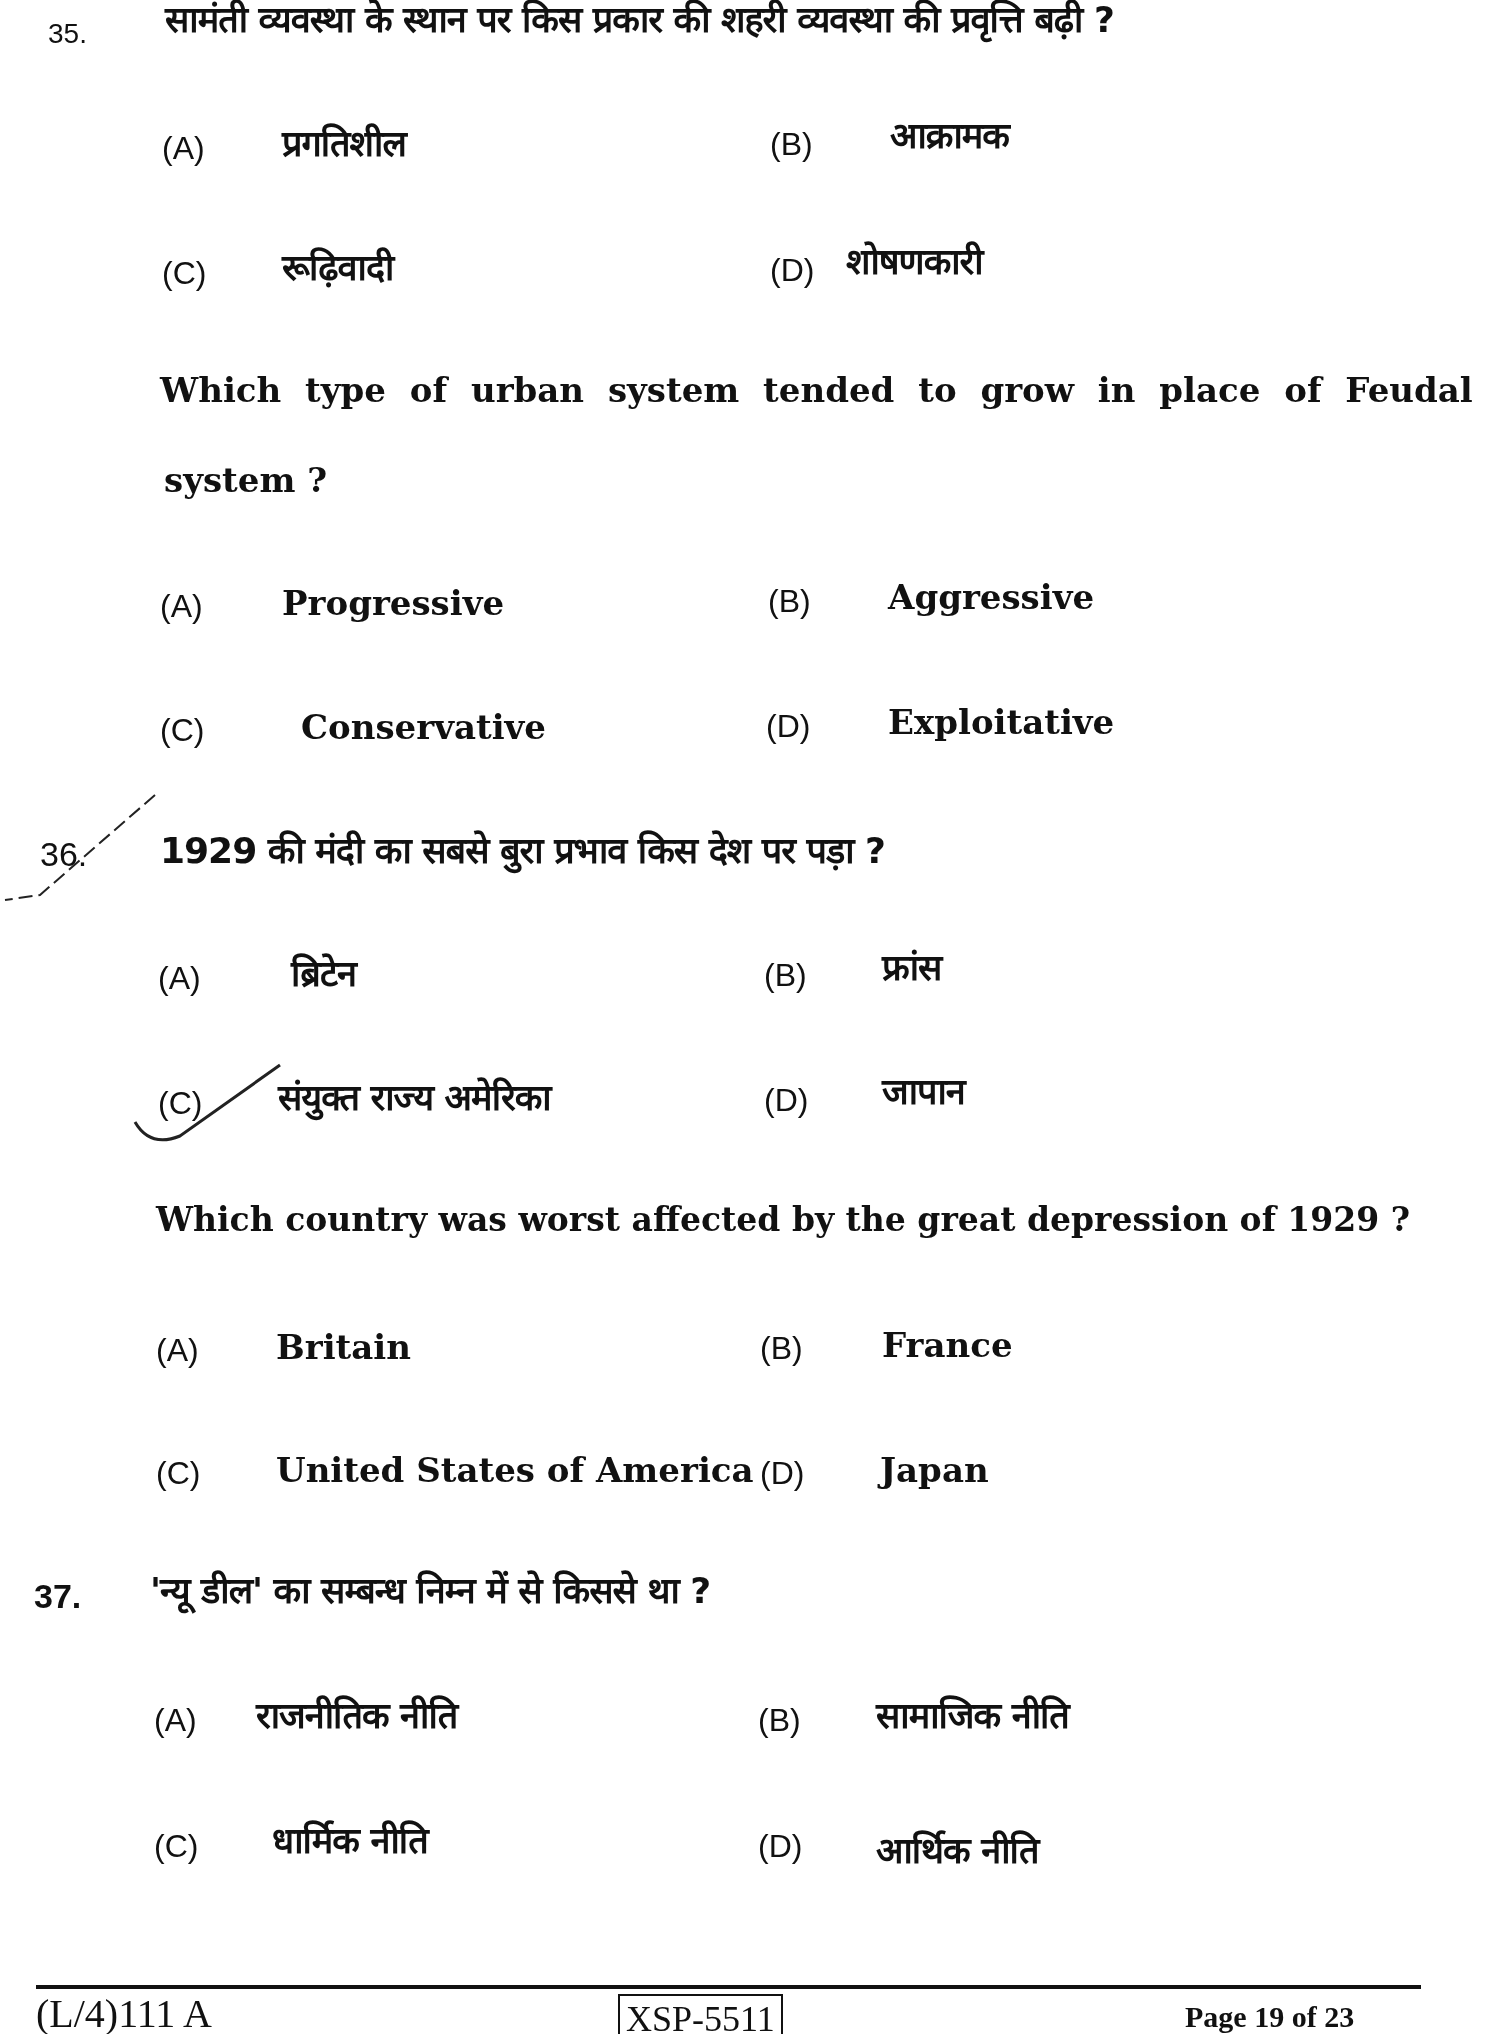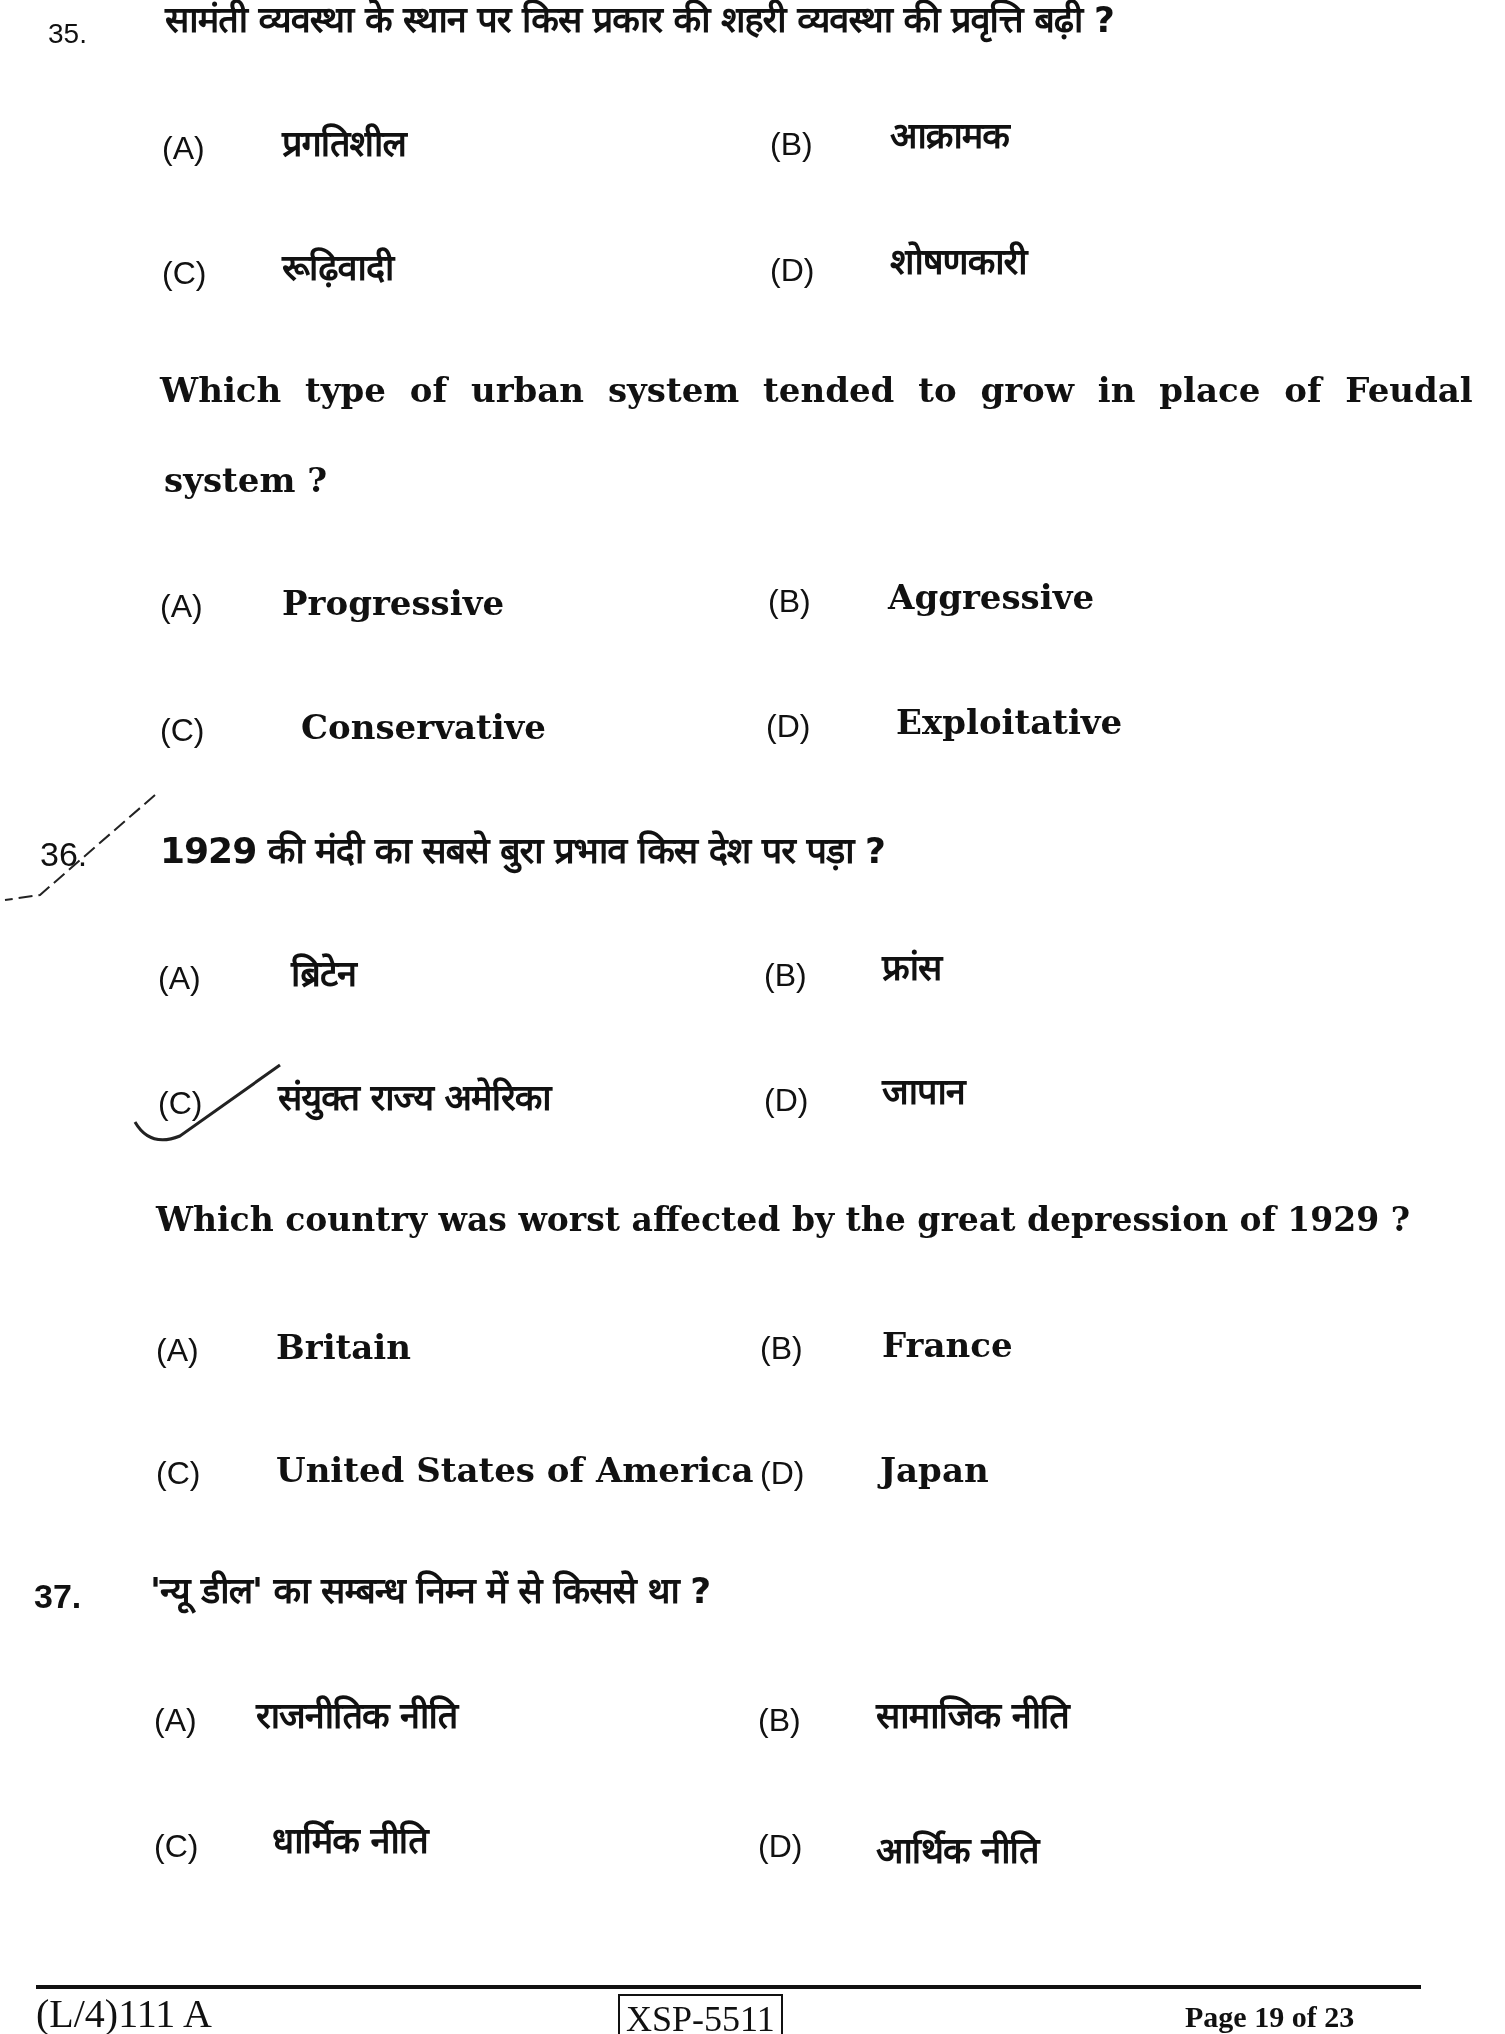--- a/index.html
+++ b/index.html
@@ -24,34 +24,34 @@
 <div class="abs hi" style="left:165px;top:-6px;">सामंती व्यवस्था के स्थान पर किस प्रकार की शहरी व्यवस्था की प्रवृत्ति बढ़ी ?</div>
 
 <div class="abs lbl" style="left:162px;top:130px;">(A)</div>
 <div class="abs hi" style="left:282px;top:118px;">प्रगतिशील</div>
 <div class="abs lbl" style="left:770px;top:126px;">(B)</div>
 <div class="abs hi" style="left:890px;top:110px;">आक्रामक</div>
 
 <div class="abs lbl" style="left:162px;top:255px;">(C)</div>
 <div class="abs hi" style="left:282px;top:242px;">रूढ़िवादी</div>
 <div class="abs lbl" style="left:770px;top:252px;">(D)</div>
-<div class="abs hi" style="left:890px;top:236px;">शोषणकारी</div>
+<div class="abs hi" style="left:846px;top:236px;">शोषणकारी</div>
 
 <div class="abs en" style="left:160px;top:370px;word-spacing:12px;">Which type of urban system tended to grow in place of Feudal</div>
 <div class="abs en" style="left:164px;top:460px;">system ?</div>
 
 <div class="abs lbl" style="left:160px;top:588px;">(A)</div>
 <div class="abs en" style="left:282px;top:583px;">Progressive</div>
 <div class="abs lbl" style="left:768px;top:583px;">(B)</div>
 <div class="abs en" style="left:888px;top:577px;">Aggressive</div>
 
 <div class="abs lbl" style="left:160px;top:712px;">(C)</div>
 <div class="abs en" style="left:280px;top:707px;margin-left:21px;">Conservative</div>
 <div class="abs lbl" style="left:766px;top:708px;">(D)</div>
-<div class="abs en" style="left:888px;top:702px;margin-left:8px;">Exploitative</div>
+<div class="abs en" style="left:888px;top:702px;">Exploitative</div>
 
 <svg class="tick" style="left:0;top:785px;" width="170" height="120">
   <path d="M155 10 L40 110 L5 115" stroke="#222" stroke-width="2" fill="none" stroke-dasharray="14 6"></path>
 </svg>
 <div class="abs qnum" style="left:40px;top:835px;font-weight:normal;">36.</div>
 <div class="abs hi" style="left:160px;top:825px;">1929 की मंदी का सबसे बुरा प्रभाव किस देश पर पड़ा ?</div>
 
 <div class="abs lbl" style="left:158px;top:960px;">(A)</div>
 <div class="abs hi" style="left:278px;top:948px;margin-left:13px;">ब्रिटेन</div>
 <div class="abs lbl" style="left:764px;top:957px;">(B)</div>

